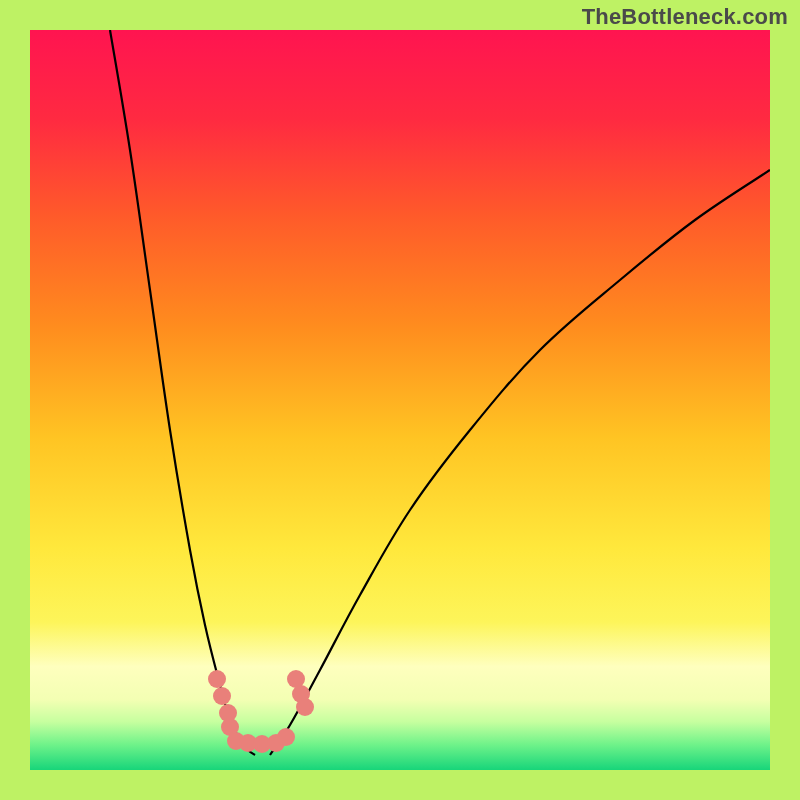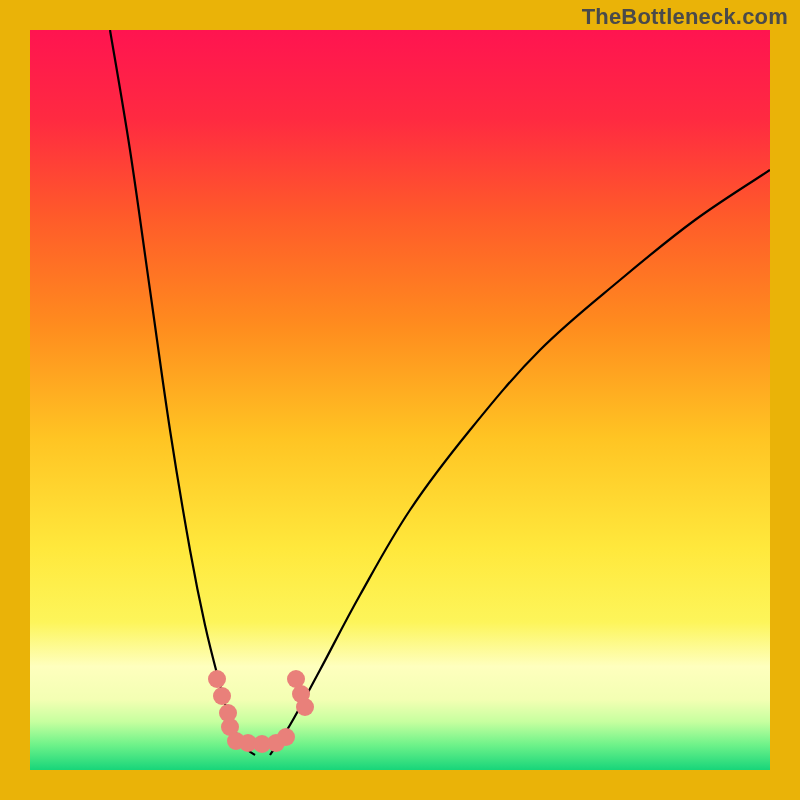--- a/index.html
+++ b/index.html
@@ -10,21 +10,21 @@
     overflow: hidden;
     background: #000;
     font-family: Arial, Helvetica, sans-serif;
   }
   .frame {
     position: absolute;
     left: 0;
     top: 0;
     width: 800px;
     height: 800px;
-    background: #eab308;
+    background: #bef264;
   }
   .plot-area {
     position: absolute;
     left: 30px;
     top: 30px;
     width: 740px;
     height: 740px;
     overflow: hidden;
   }
   .gradient {

